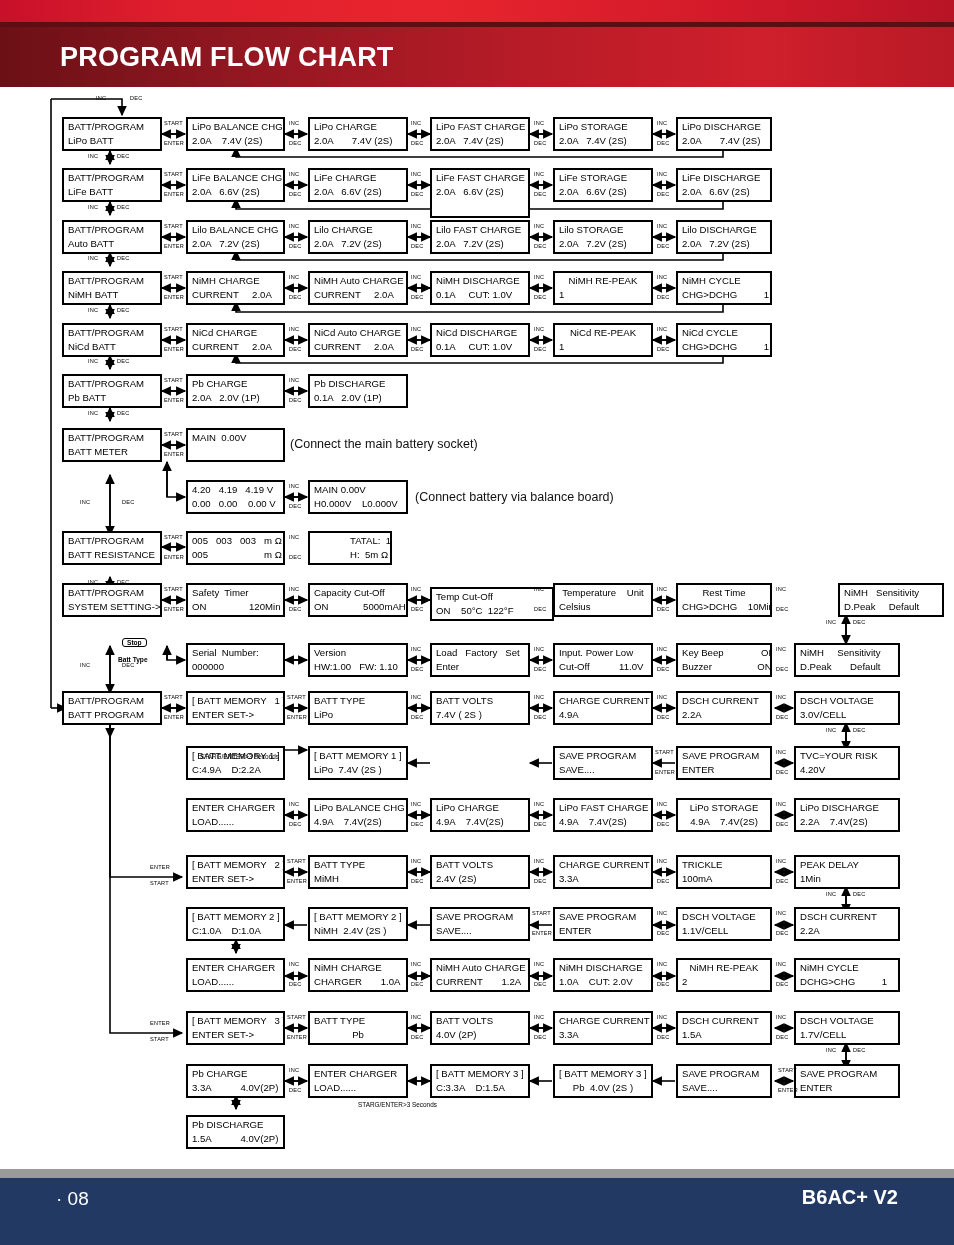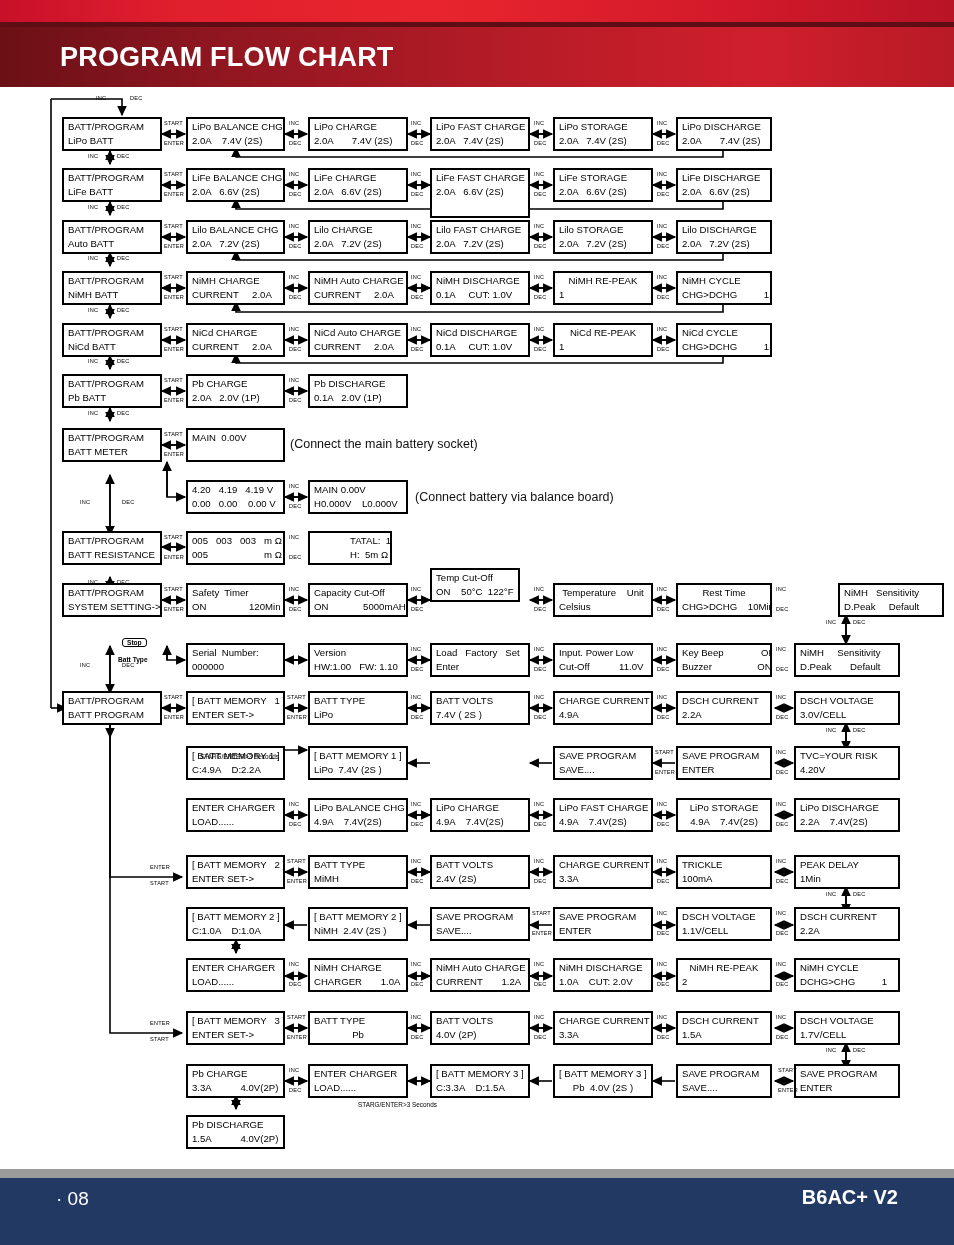--- a/index.html
+++ b/index.html
@@ -533,21 +533,21 @@
     <span class="l2">SYSTEM SETTING-&gt;</span>
   </div>
   <div class="box" style="left:186px; top:496px; width:99px; height:34px;">
     <span class="l1">Safety  Timer</span>
     <span class="l2">ON                120Min</span>
   </div>
   <div class="box" style="left:308px; top:496px; width:100px; height:34px;">
     <span class="l1">Capacity Cut-Off</span>
     <span class="l2">ON             5000mAH</span>
   </div>
-  <div class="box" style="left:430px; top:481px; width:90px; height:34px;">
+  <div class="box" style="left:430px; top:500px; width:124px; height:34px;">
     <span class="l1">Temp Cut-Off</span>
     <span class="l2">ON    50°C  122°F</span>
   </div>
   <div class="box" style="left:553px; top:496px; width:100px; height:34px;">
     <span class="l1 center">Temperature    Unit</span>
     <span class="l2 right">Celsius</span>
   </div>
   <div class="box" style="left:676px; top:496px; width:96px; height:34px;text-align:center;">
     <span class="l1">Rest Time</span>
     <span class="l2">CHG&gt;DCHG    10Min</span>

